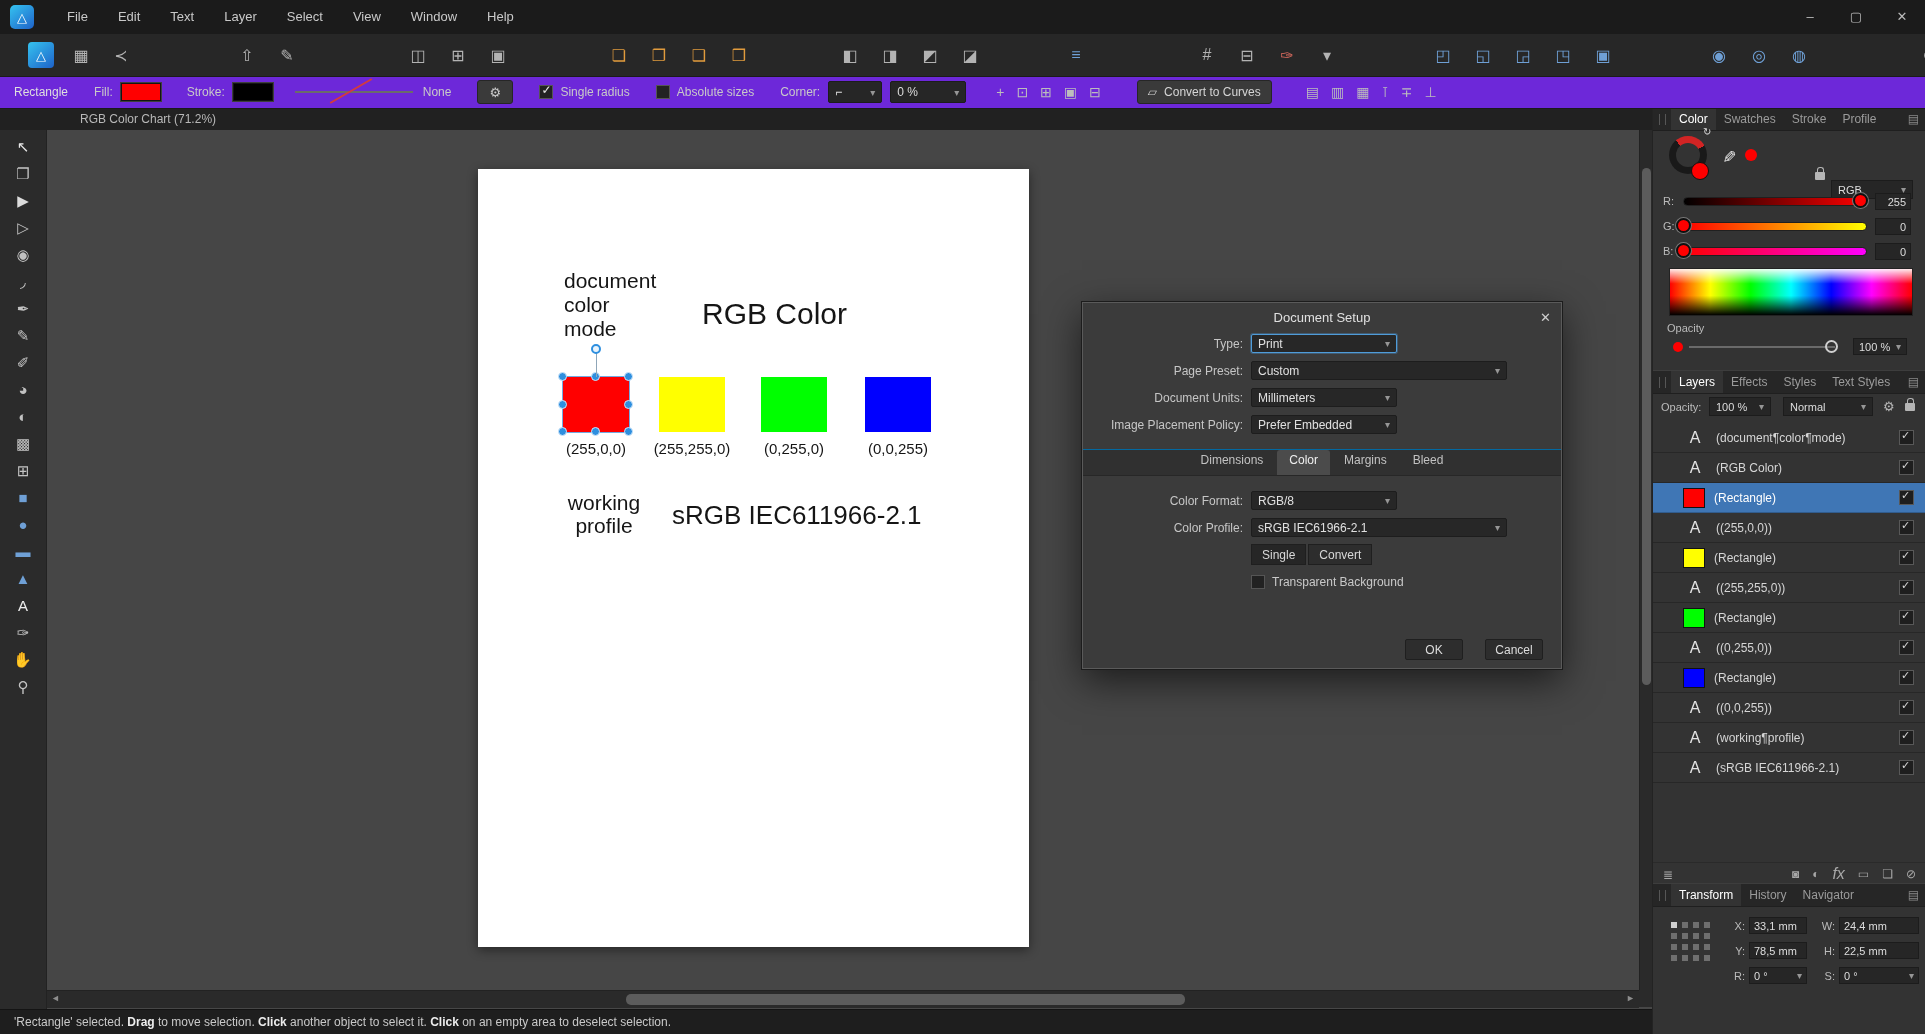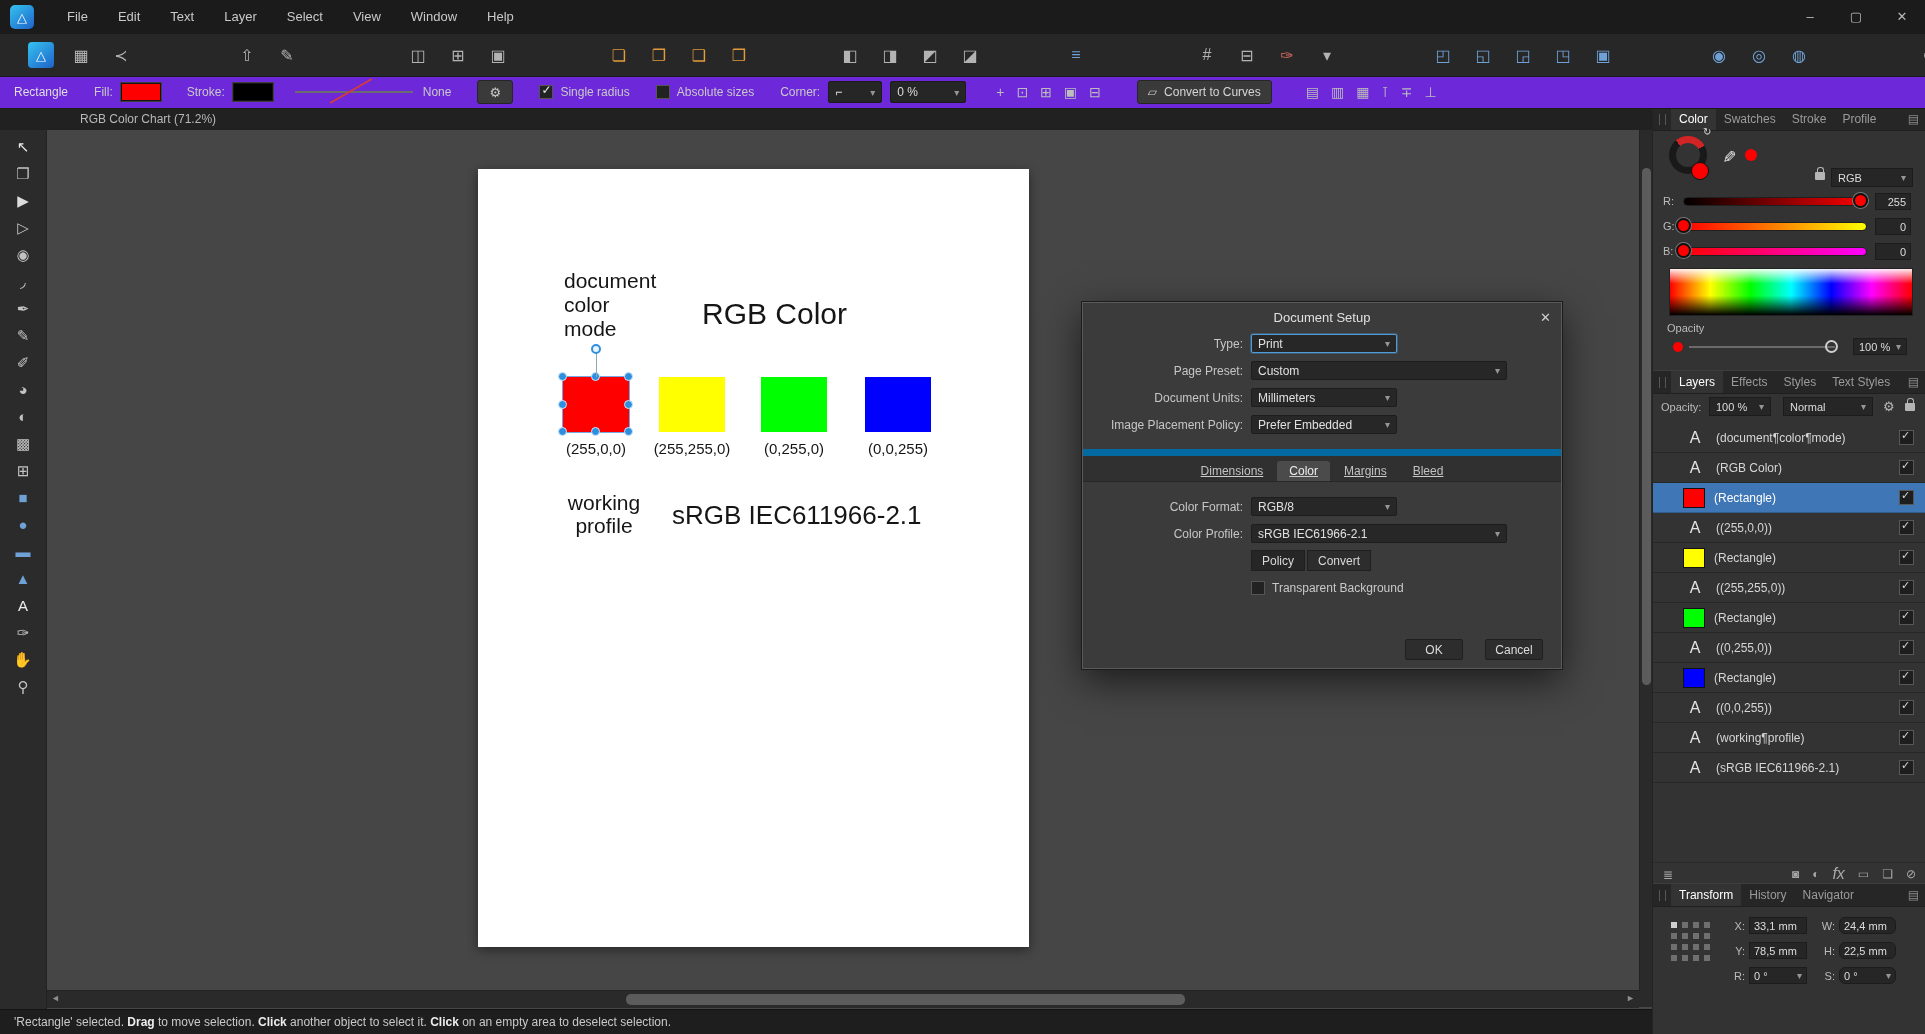--- a/index.html
+++ b/index.html
@@ -115,21 +115,21 @@
          background:conic-gradient(from 320deg,#d22424 0 100deg,#191919 100deg 360deg);}
   #wheel::after{content:"";position:absolute;inset:7px;border-radius:50%;background:#333;}
   #wheel-ball{position:absolute;left:38px;top:54px;width:16px;height:16px;border-radius:50%;background:#f00;border:1px solid #111;}
   #swap-arrows{position:absolute;left:50px;top:18px;font-size:10px;color:#ddd;}
   #eyedropper{position:absolute;left:68px;top:38px;font-size:17px;color:#e5e5e5;transform:rotate(90deg);}
   #picked-dot{position:absolute;left:92px;top:41px;width:12px;height:12px;border-radius:50%;background:#f00;}
   .lock-icon{position:relative;width:10px;height:8px;background:#b5b5b5;border-radius:1px;display:inline-block;}
   .lock-icon::before{content:"";position:absolute;left:1.5px;top:-5px;width:5px;height:5px;border:1.5px solid #b5b5b5;
                      border-bottom:none;border-radius:3px 3px 0 0;}
   #color-lock{position:absolute;left:162px;top:64px;}
-  #mode-dd{position:absolute;left:178px;top:60px;width:82px;height:19px;background:#262626;border:1px solid #1c1c1c;
+  #mode-dd{position:absolute;left:178px;top:72px;width:82px;height:19px;background:#262626;border:1px solid #1c1c1c;
            display:flex;align-items:center;justify-content:space-between;padding:0 6px;box-sizing:border-box;font-size:11px;color:#ddd;}
   .slider-row{position:absolute;left:0;width:100%;height:20px;}
   .s-label{position:absolute;left:10px;top:3px;font-size:11px;color:#bbb;}
   .s-track{position:absolute;left:30px;top:5px;width:184px;height:9px;border-radius:5px;border:1px solid #202020;box-sizing:border-box;}
   .s-knob{position:absolute;top:1px;width:15px;height:15px;border-radius:50%;border:2px solid #101010;box-sizing:border-box;
           box-shadow:0 0 0 1px #777;}
   .s-value{position:absolute;left:222px;top:1px;width:36px;height:17px;background:#262626;border:1px solid #1c1c1c;
            font-size:11px;color:#ddd;display:flex;align-items:center;justify-content:flex-end;padding-right:4px;box-sizing:border-box;}
   #spectrum{position:absolute;left:16px;top:160px;width:244px;height:48px;border:1px solid #222;box-sizing:border-box;
             background:linear-gradient(to bottom,rgba(255,255,255,.92),rgba(255,255,255,0) 32%,rgba(0,0,0,0) 58%,#000 100%),
@@ -172,37 +172,37 @@
   #transform-panel{position:absolute;left:0;top:775px;width:100%;height:151px;border-top:1px solid #3d3d3d;}
   #anchor-grid{position:absolute;left:18px;top:38px;display:grid;grid-template-columns:repeat(4,6px);gap:5px;}
   .anchor-cell{width:6px;height:6px;background:#6f6f6f;}
   .anchor-cell.active{background:#cfcfcf;}
   #transform-fields{position:absolute;left:74px;top:32px;}
   .t-row{display:flex;align-items:center;height:19px;margin-bottom:6px;}
   .t-label{width:18px;font-size:11px;color:#bbb;text-align:right;margin-right:4px;flex:none;}
   .t-label.second{margin-left:10px;}
   .t-input{width:58px;height:17px;background:#262626;border:1px solid #1c1c1c;font-size:11px;color:#ddd;
            display:flex;align-items:center;justify-content:space-between;padding:0 4px;box-sizing:border-box;}
-  .t-input.col2{width:57px;border-radius:6px;}
+  .t-input.col2{width:80px;}
 
   
   #dialog{position:absolute;left:1082px;top:302px;width:480px;height:367px;background:#3b3b3b;border:1px solid #5a5a5a;
           outline:1px solid #1c1c1c;box-shadow:0 12px 36px rgba(0,0,0,.6);z-index:60;box-sizing:border-box;}
   #dialog-title{height:30px;line-height:30px;text-align:center;font-size:13px;color:#e0e0e0;}
   #dialog-close{position:absolute;right:10px;top:7px;font-size:13px;color:#cfcfcf;}
   #dialog-form{}
   .d-row{display:flex;align-items:center;height:21px;margin-bottom:6px;}
   .d-label{width:168px;text-align:right;padding-right:8px;font-size:12px;color:#c6c6c6;box-sizing:border-box;flex:none;}
   .d-dd{height:19px;background:#272727;border:1px solid #1d1d1d;border-radius:2px;font-size:12px;color:#e0e0e0;
         display:flex;align-items:center;justify-content:space-between;padding:0 6px;box-sizing:border-box;}
   .d-dd.narrow{width:146px;}
   .d-dd.wide{width:256px;}
   .d-dd.focused{border-color:#4f9cd9;box-shadow:0 0 0 1px rgba(79,156,217,.35);}
-  #dialog-tabs{margin-top:14px;height:25px;background:#303030;border-top:7px solid #0369a1;border-bottom:1px solid #272727;
-               display:flex;justify-content:center;align-items:flex-end;gap:2px;text-decoration:underline;}
+  #dialog-tabs{margin-top:14px;height:25px;background:#303030;border-top:1px solid #0369a1;border-bottom:1px solid #272727;
+               display:flex;justify-content:center;gap:2px;}
   .d-tab{padding:3px 12px;font-size:12px;color:#c2c2c2;}
   .d-tab.active{background:#4b4b4b;border-radius:3px 3px 0 0;color:#efefef;}
   #dialog-color-form{margin-top:14px;}
   #assign-row{display:flex;margin-left:168px;gap:2px;margin-top:6px;}
   .small-btn{height:19px;padding:0 10px;background:#2d2d2d;border:1px solid #1f1f1f;font-size:12px;color:#d8d8d8;
              display:flex;align-items:center;}
   #assign-btn{background:#262626;}
   #transparent-row{display:flex;align-items:center;margin-left:168px;margin-top:10px;gap:7px;font-size:12px;color:#c9c9c9;}
   .btn{position:absolute;top:336px;width:58px;height:21px;background:#2d2d2d;border:1px solid #1f1f1f;border-radius:2px;
        color:#ddd;font-size:12px;display:grid;place-items:center;box-sizing:border-box;}
@@ -677,21 +677,21 @@
         </div>
         <div class="d-row">
           <div class="d-label">Color Profile:</div>
           <div class="d-dd wide">
             <span>sRGB IEC61966-2.1</span>
             <span class="caret">▾</span>
           </div>
         </div>
       </div>
     <div id="assign-row">
-      <div class="small-btn" id="assign-btn">Policy</div>
+      <div class="small-btn" id="assign-btn">Single</div>
       <div class="small-btn">Convert</div>
     </div>
     <div id="transparent-row">
       <span class="cb" id="cb-transparent"></span>
       <span>Transparent Background</span>
     </div>
     <div class="btn" id="ok-btn">OK</div>
     <div class="btn" id="cancel-btn">Cancel</div>
   </div>
 

